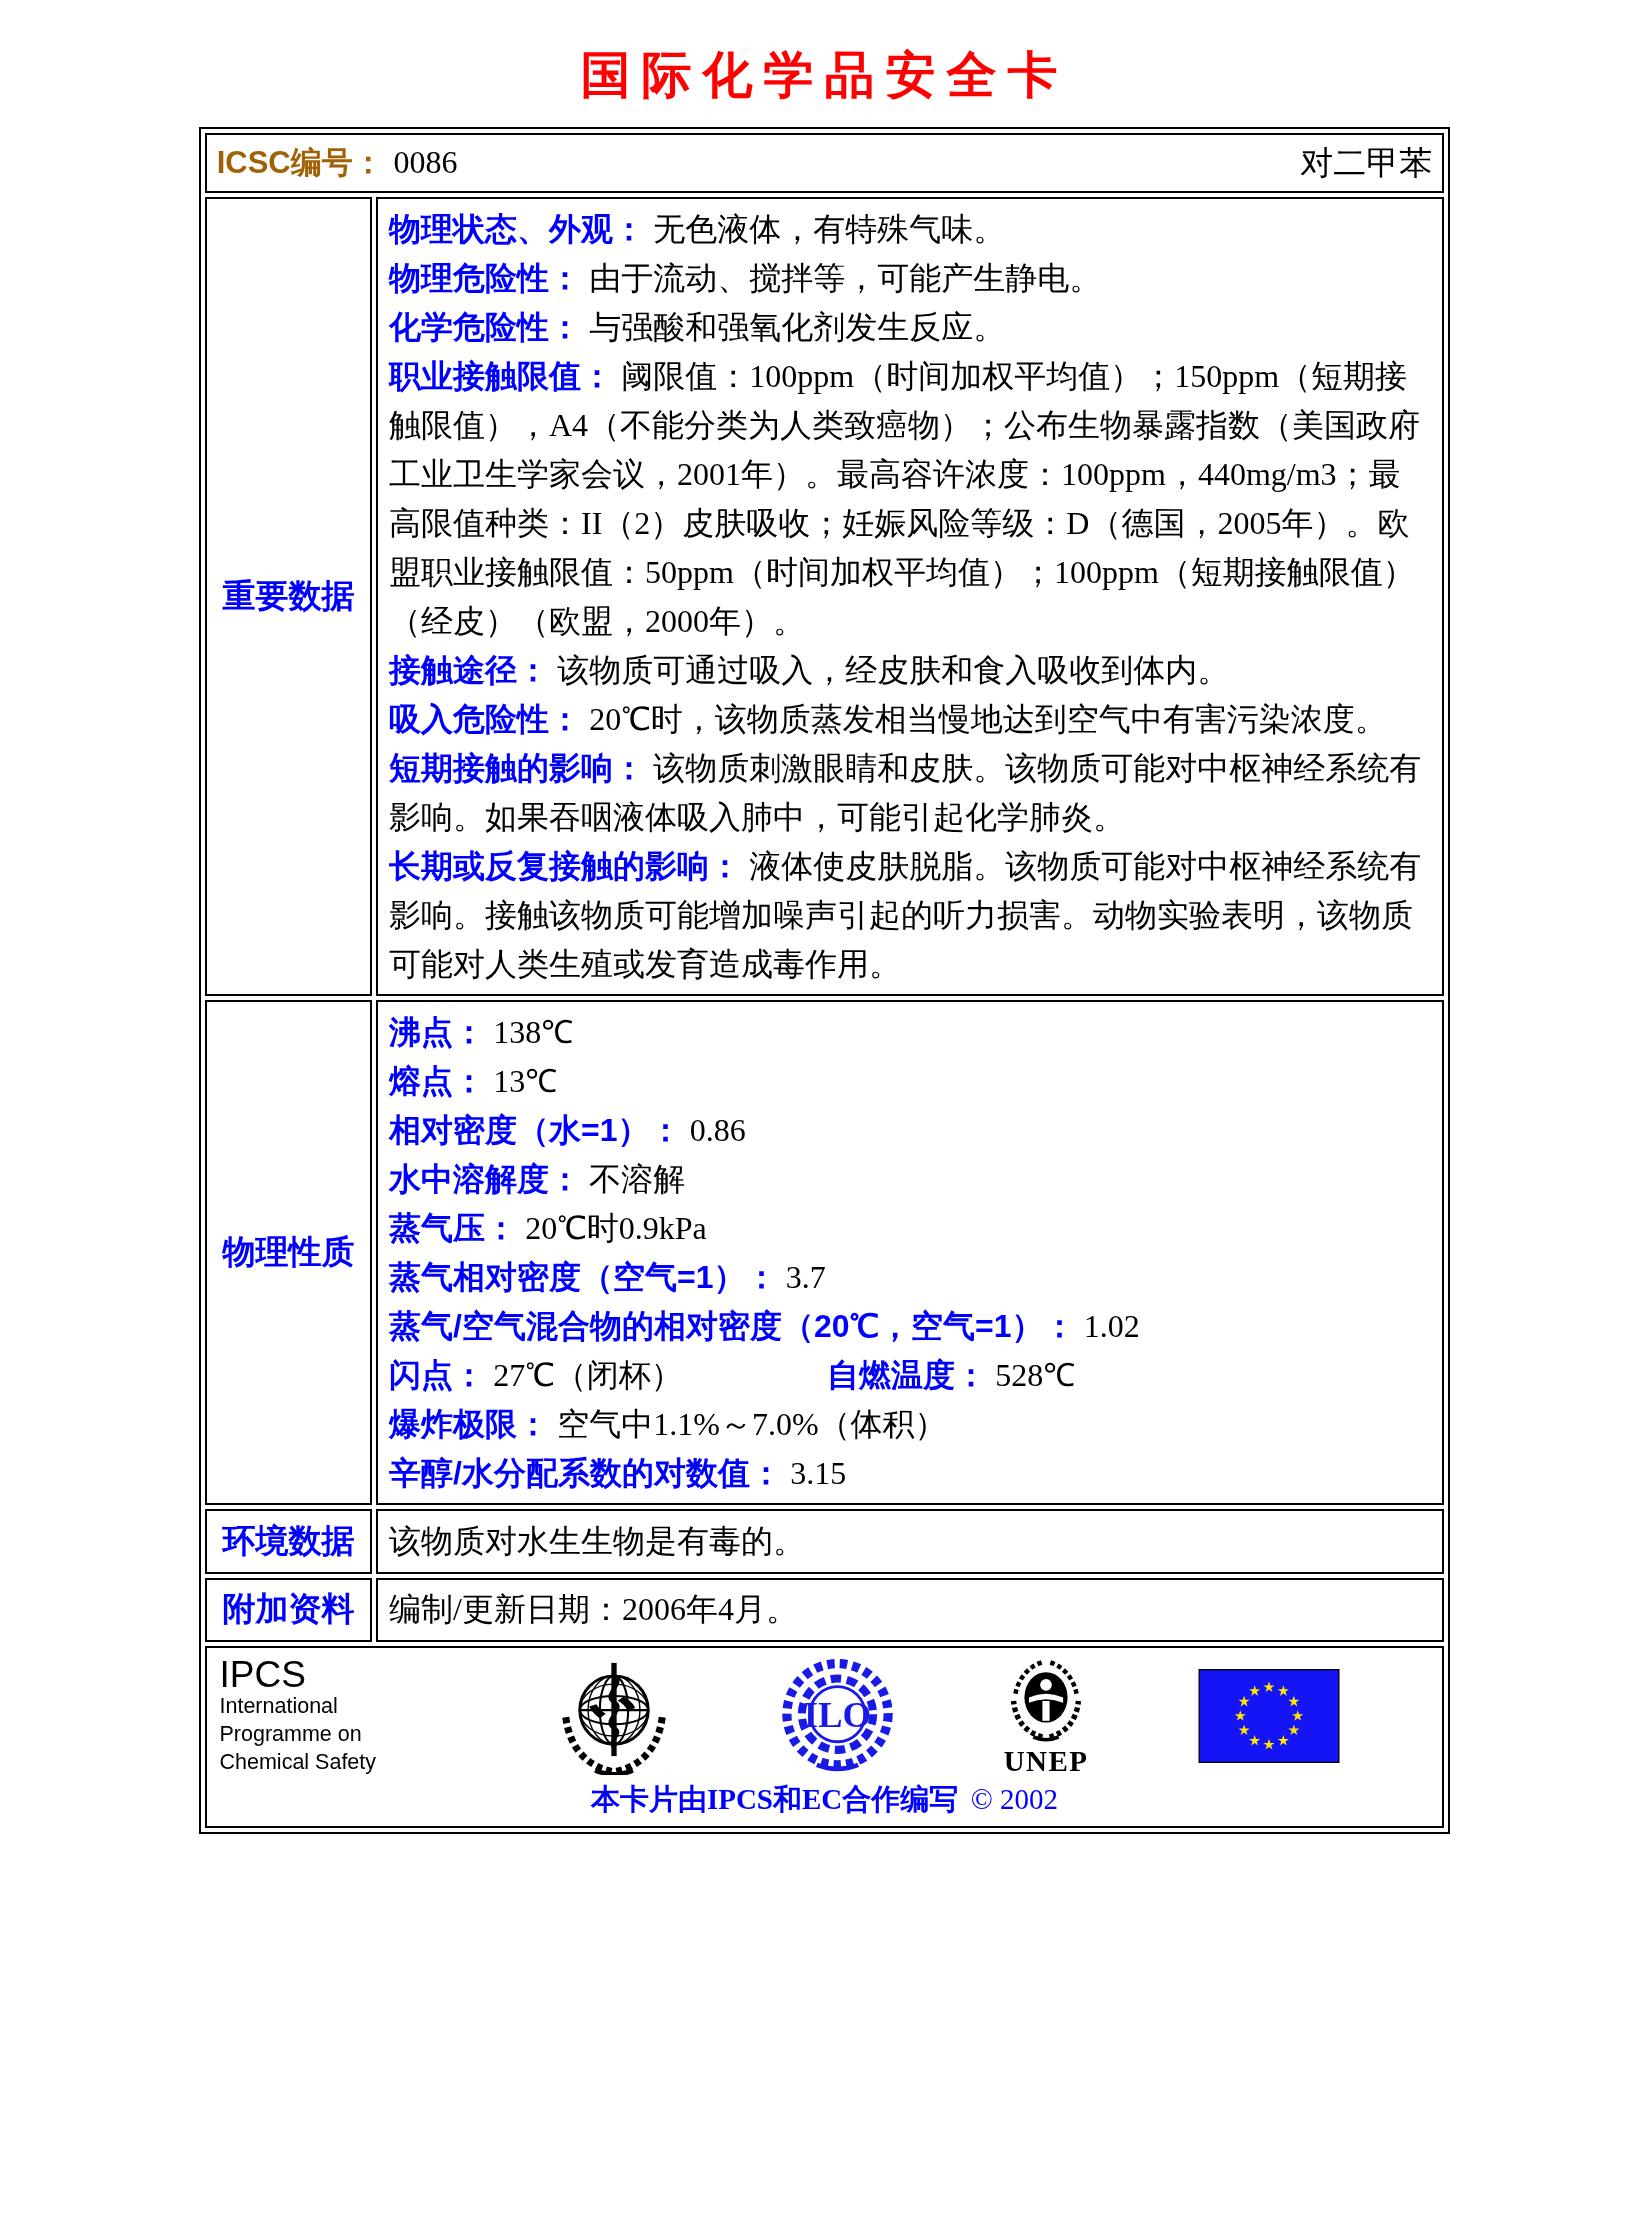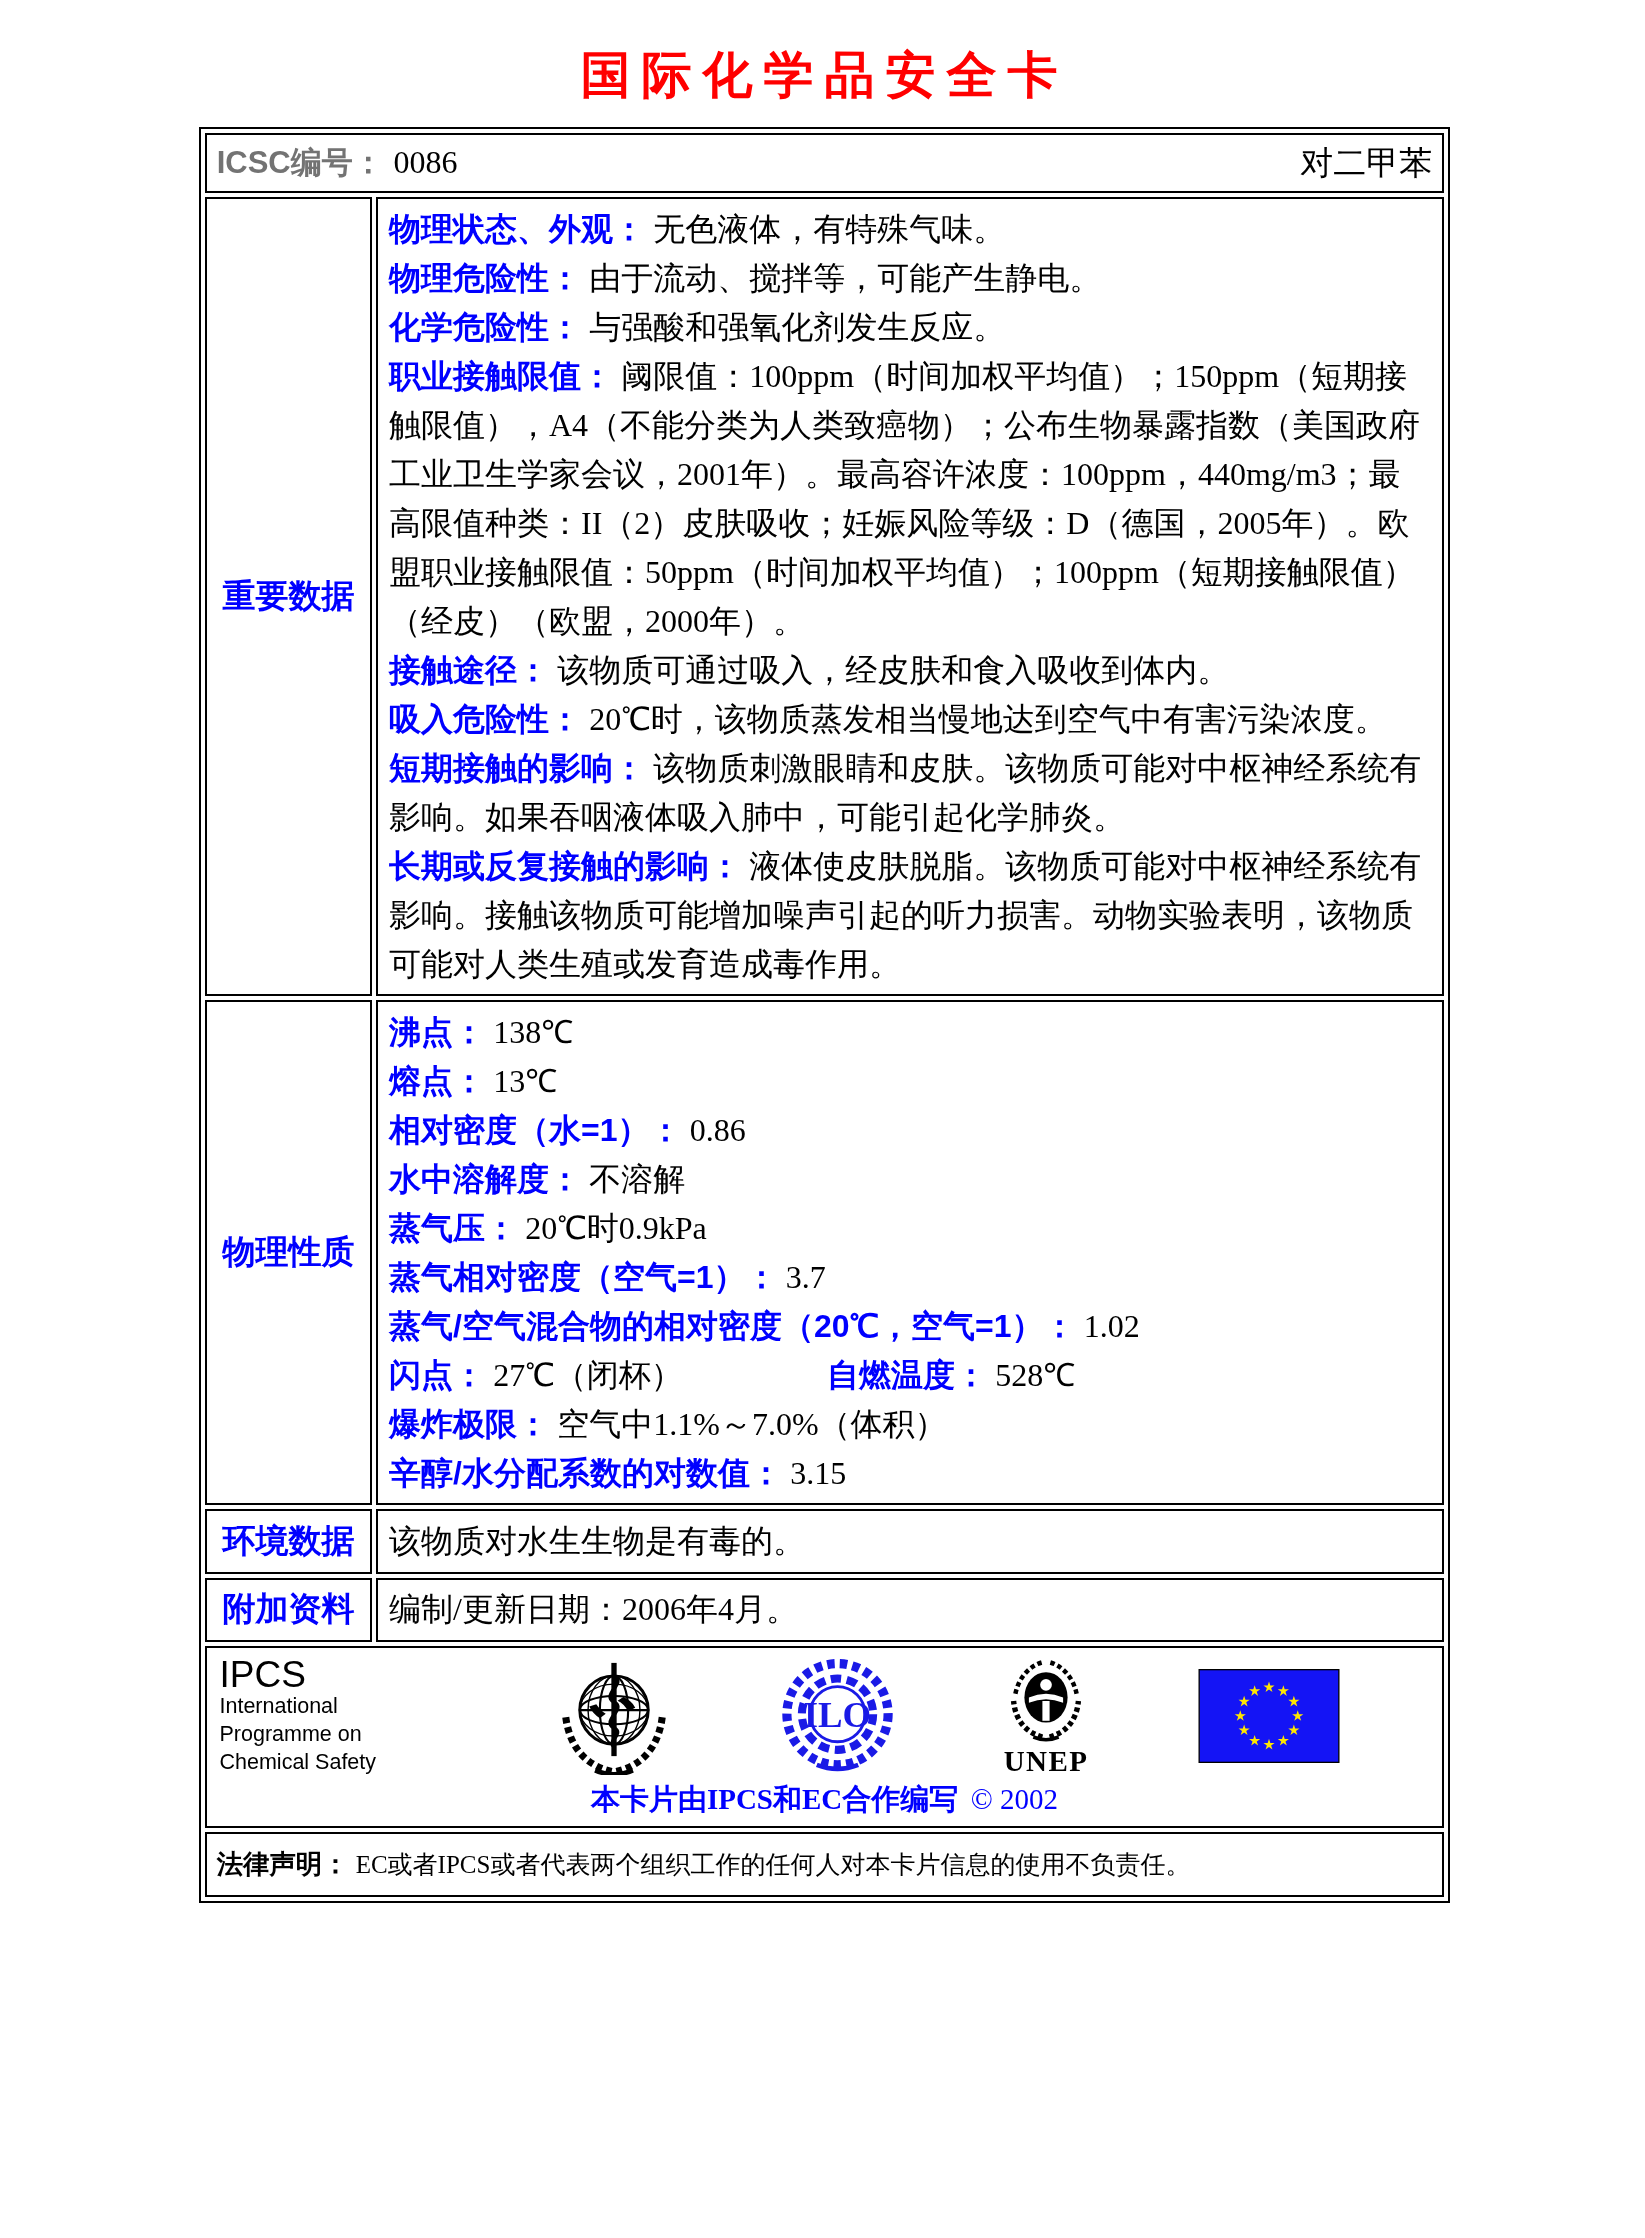--- a/index.html
+++ b/index.html
@@ -30,21 +30,21 @@
     border: 2.8px solid #000;
     background: #fff;
   }
   table.card td { border: 2.1px solid #000; vertical-align: middle; background: #fff; }
 
   
   td.hdr { height: 60px; padding: 0 9.7px; }
   .hdr-flex { display: flex; align-items: center; justify-content: space-between; }
   .hdr-left { font-size: 32px; }
   .blue-label {
-    color: #737373;
+    color: #a16207;
     font-family: "Liberation Sans", sans-serif;
     font-weight: bold;
   }
   .hdr-left .blue-label { font-size: 31px; margin-right: 9.7px; }
   .hdr-num { font-size: 32px; color: #000; }
   .hdr-name { font-size: 33px; color: #000; }
 
   
   td.rowlbl {
     width: 167px;
@@ -244,22 +244,17 @@
             </svg>
           </div>
         </div>
 
         <div class="credit-line">
           <span class="credit-main">本卡片由IPCS和EC合作编写</span><span class="credit-year">© 2002</span>
         </div>
       </td>
     </tr>
 
-    <tr>
-      <td class="legal" colspan="2">
-        <span class="legal-label">法律声明：</span><span>EC或者IPCS或者代表两个组织工作的任何人对本卡片信息的使用不负责任。</span>
-      </td>
-    </tr>
   </tbody>
     </table>
 
 </div>
 
 
 </body></html>

